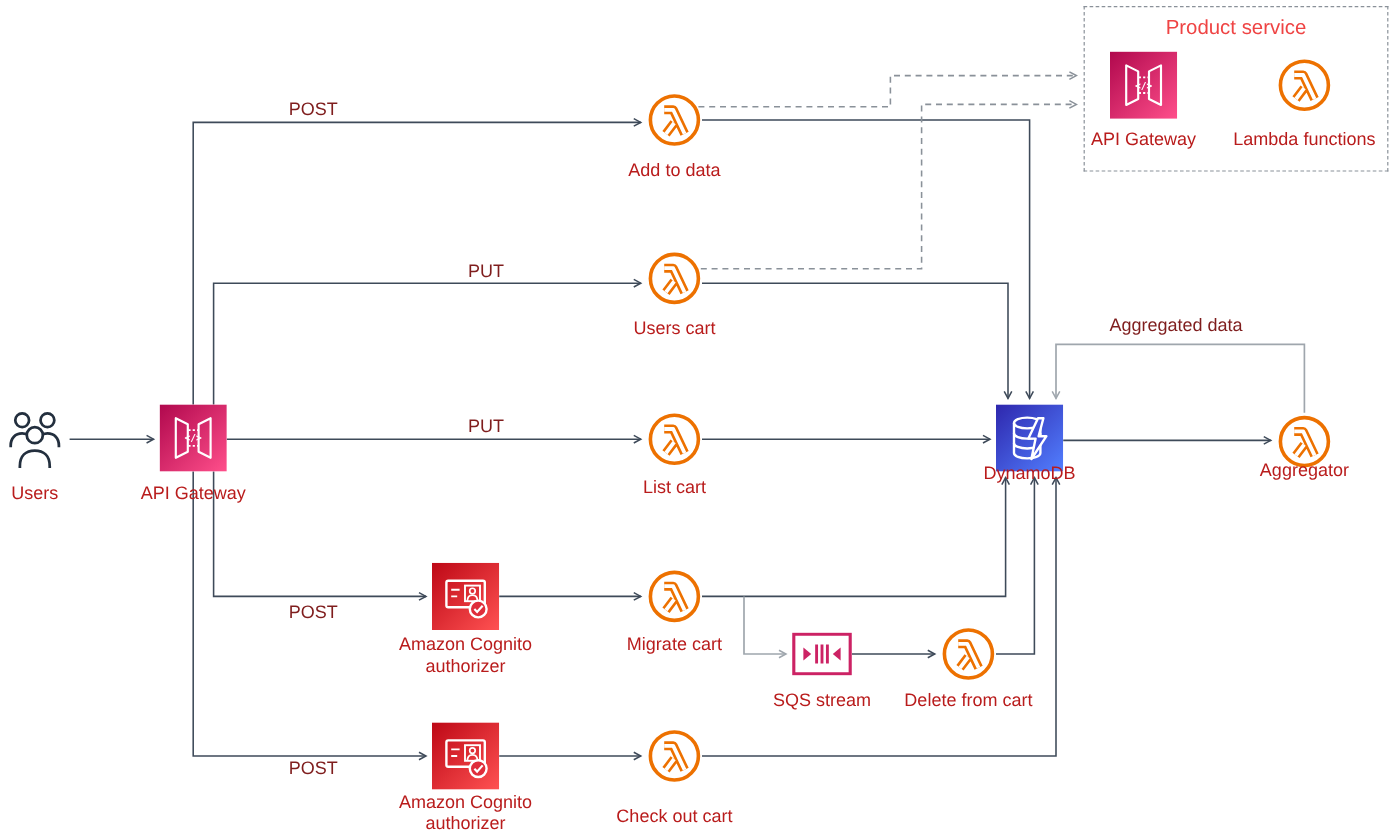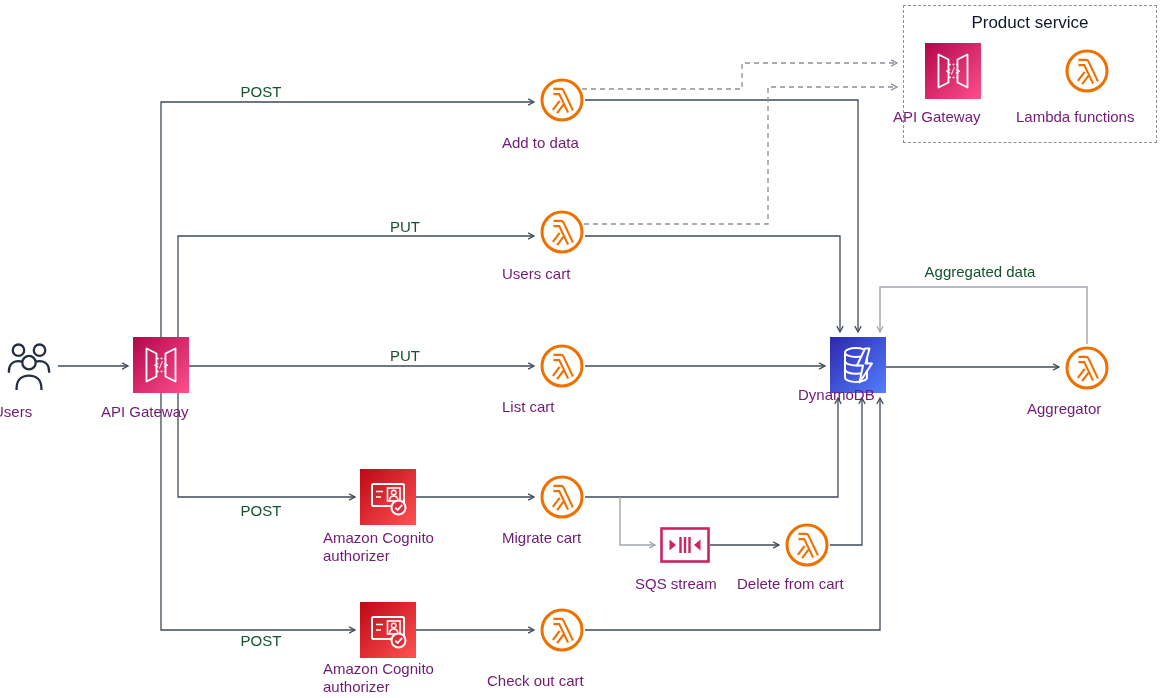--- a/index.html
+++ b/index.html
@@ -2,29 +2,29 @@
 <html><head>
 <meta charset="utf-8">
 <style>
   html,body{margin:0;padding:0;background:#fff;}
   .canvas{
     position:relative;width:1161px;height:698px;background:#ffffff;
     font-family:"Liberation Sans",sans-serif;color:#16191F;overflow:hidden;
   }
   svg.wires{position:absolute;left:0;top:0;}
   .node{position:absolute;}
-  .lbl{position:absolute;text-align:left;font-size:15px;line-height:18px;color:#701a75;}
-  .edge-lbl{position:absolute;text-align:center;font-size:15px;line-height:18px;color:#14532d;}
+  .lbl{position:absolute;text-align:center;font-size:15px;line-height:18px;color:#b91c1c;}
+  .edge-lbl{position:absolute;text-align:center;font-size:15px;line-height:18px;color:#7f1d1d;}
   .product-box{
     position:absolute;left:903px;top:5px;width:254px;height:138px;
     border:1.5px dashed #8A9199;background:#fff;box-sizing:border-box;
   }
   .product-title{
     position:absolute;left:903px;top:13px;width:254px;text-align:center;
-    font-size:17px;color:#0f172a;
+    font-size:17px;color:#ef4444;
   }
   .hidden-defs{position:absolute;width:0;height:0;overflow:hidden;}
 </style>
 </head>
 <body>
 
 <div class="canvas">
 
   <svg class="hidden-defs" aria-hidden="true">
     <defs>
@@ -232,21 +232,21 @@
         <use href="#sym-dynamo"></use>
       </svg>
   </div>
   <div class="lbl" style="left:798px;top:386px;width:120px">DynamoDB</div>
 
   <div class="node" style="left:1064px;top:345px">
     <svg width="46" height="46" viewBox="0 0 46 46">
         <use href="#sym-lambda"></use>
       </svg>
   </div>
-  <div class="lbl" style="left:1027px;top:400px;width:120px">Aggregator</div>
+  <div class="lbl" style="left:1027px;top:384px;width:120px">Aggregator</div>
 
   <div class="edge-lbl" style="left:221px;top:83px;width:80px">POST</div>
   <div class="edge-lbl" style="left:365px;top:218px;width:80px">PUT</div>
   <div class="edge-lbl" style="left:365px;top:347px;width:80px">PUT</div>
   <div class="edge-lbl" style="left:221px;top:502px;width:80px">POST</div>
   <div class="edge-lbl" style="left:221px;top:632px;width:80px">POST</div>
   <div class="edge-lbl" style="left:915px;top:263px;width:130px">Aggregated data</div>
 
 </div>
 

